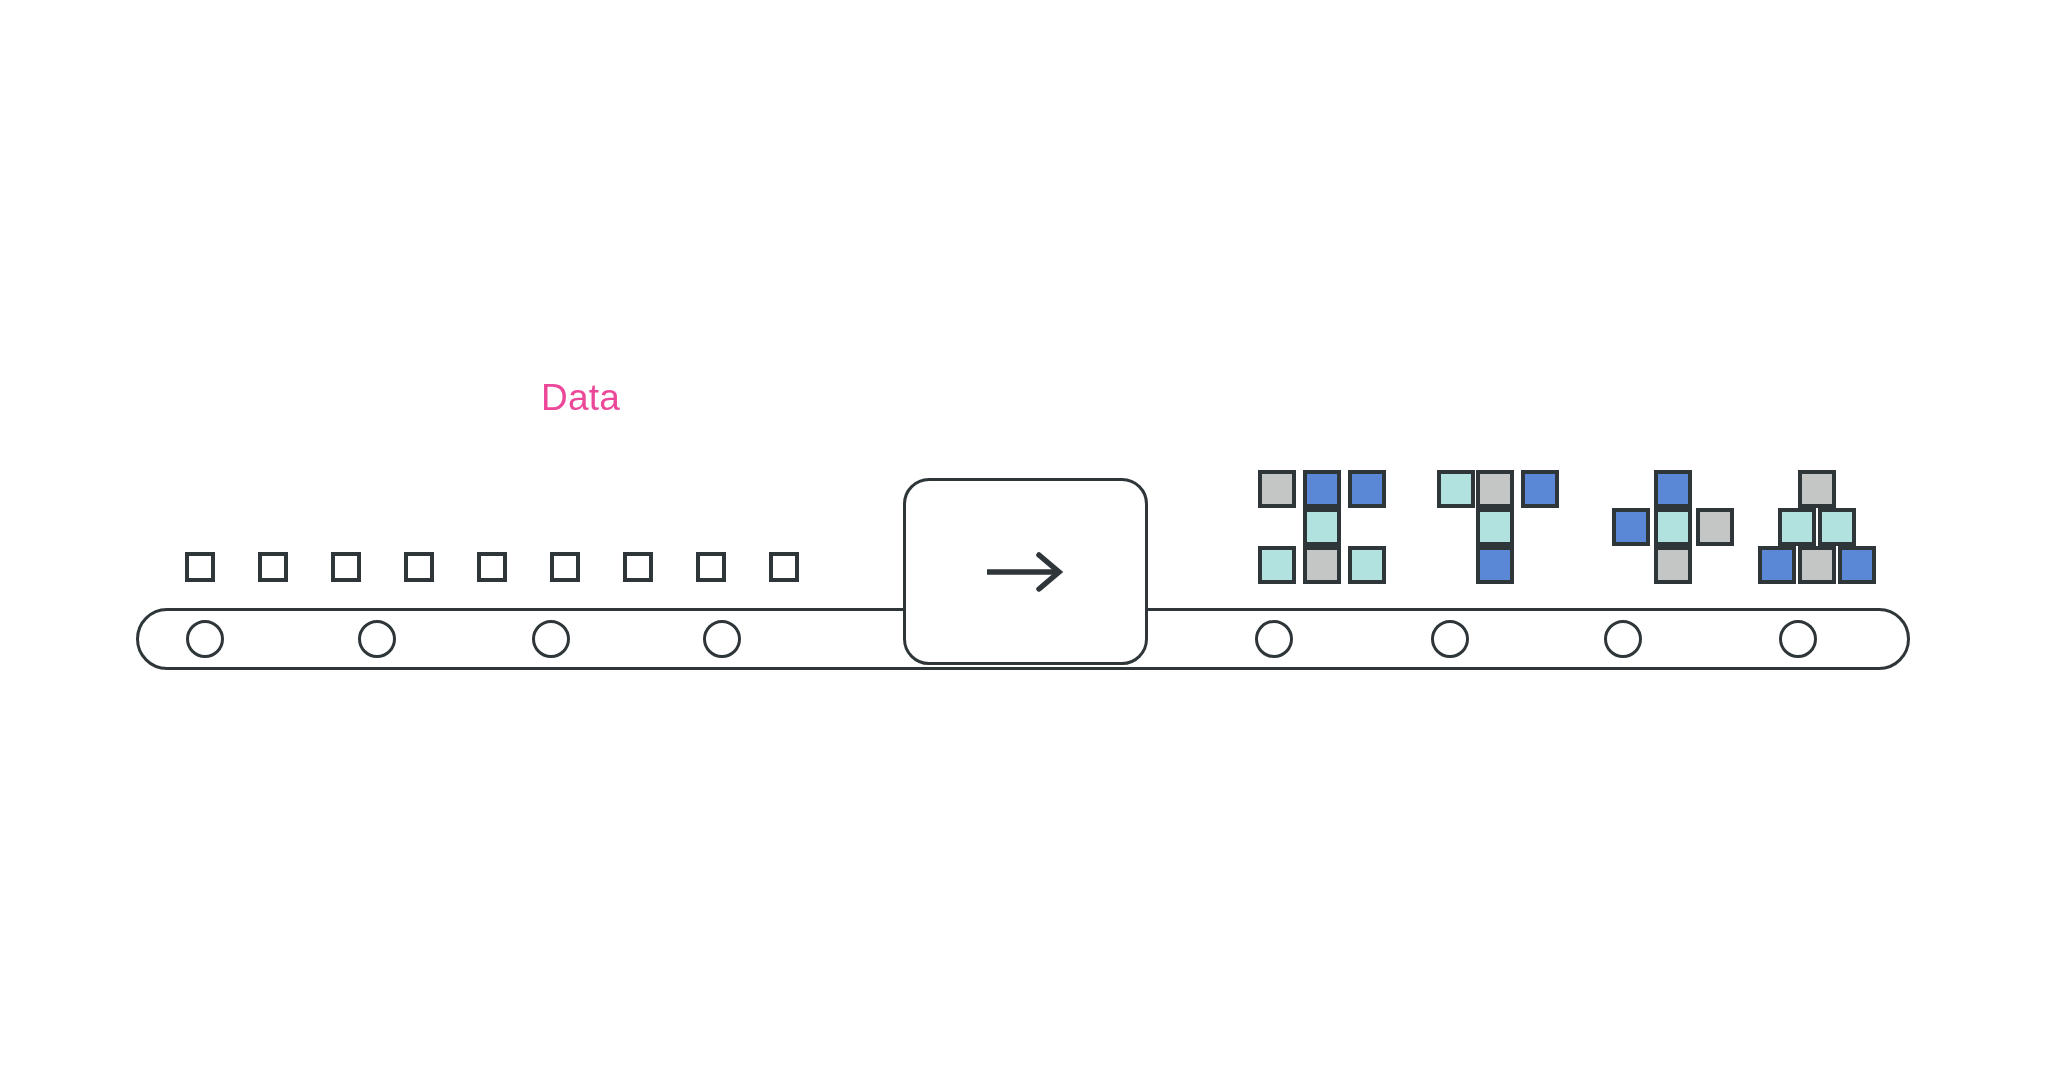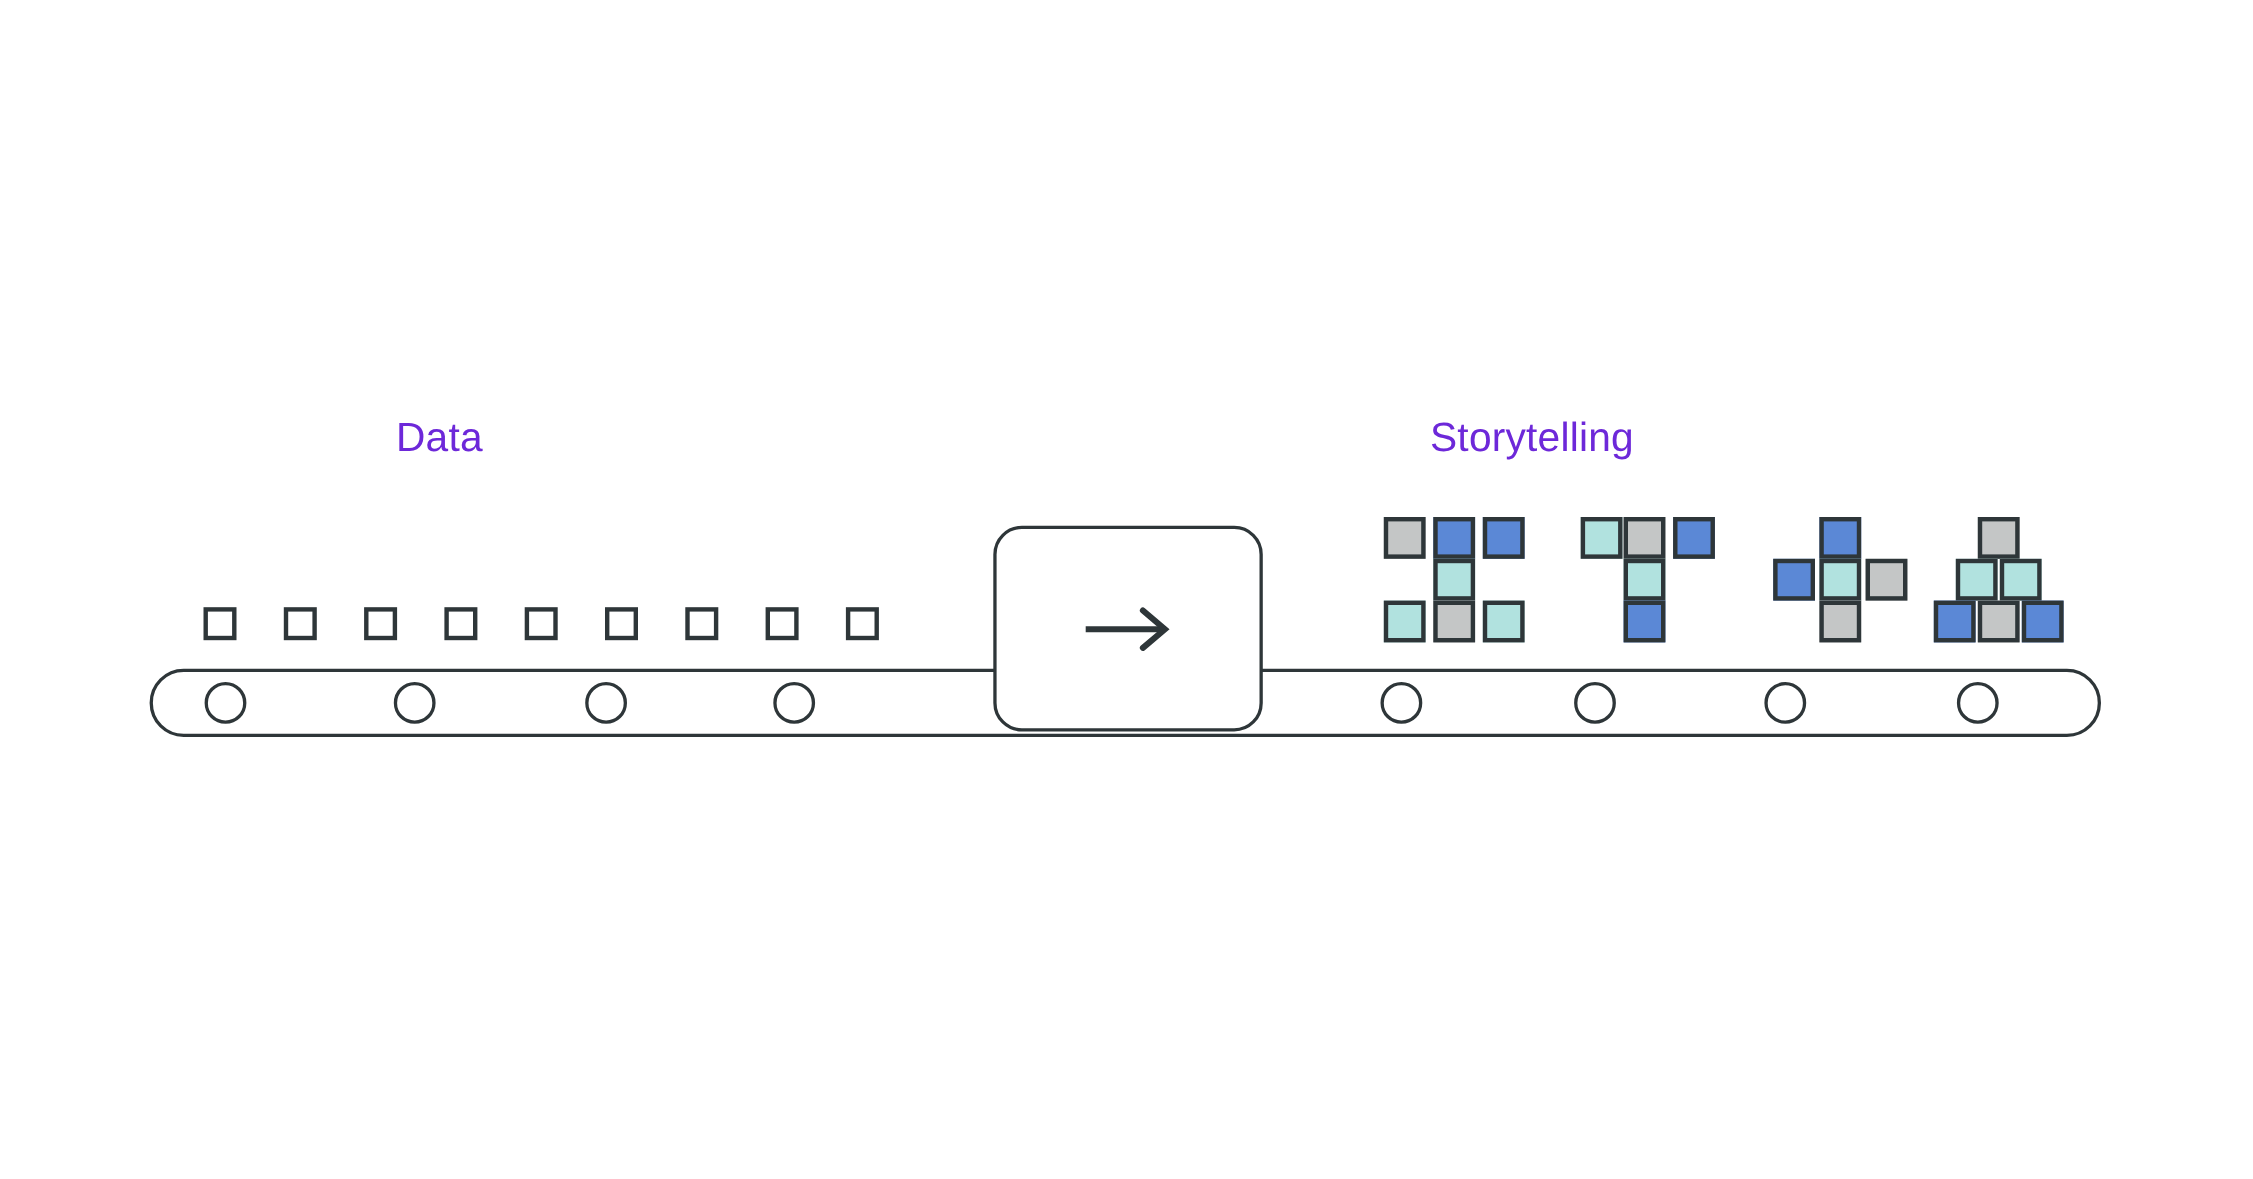--- a/index.html
+++ b/index.html
@@ -23,23 +23,23 @@
     width: 2048px;
     height: 1072px;
   }
 
   
   .diagram-label {
     position: absolute;
     font-size: 37px;
     font-weight: 400;
     letter-spacing: 0.2px;
-    color: #6d28d9;
+    color: #ec4899;
     white-space: nowrap;
-    text-align: left;
+    text-align: right;
   }
   #label-data {
     left: 360px;
     top: 377px;
     width: 260px;
   }
   #label-storytelling {
     left: 1300px;
     top: 377px;
     width: 420px;
@@ -125,21 +125,20 @@
   .c-blue { background: #5b88d6; }
   .c-mint { background: #b1e2df; }
 </style>
 </head>
 <body>
 
 <div id="stage">
 
   <div class="diagram-label" id="label-data">Data</div>
 
-  <div class="diagram-label" id="label-storytelling">Storytelling</div>
 
   <div id="belt"></div>
 
   <div id="rollers-layer">
       <div class="belt-roller" style="left: 186px;"></div>
       <div class="belt-roller" style="left: 358px;"></div>
       <div class="belt-roller" style="left: 532px;"></div>
       <div class="belt-roller" style="left: 703px;"></div>
       <div class="belt-roller" style="left: 1255px;"></div>
       <div class="belt-roller" style="left: 1431px;"></div>

